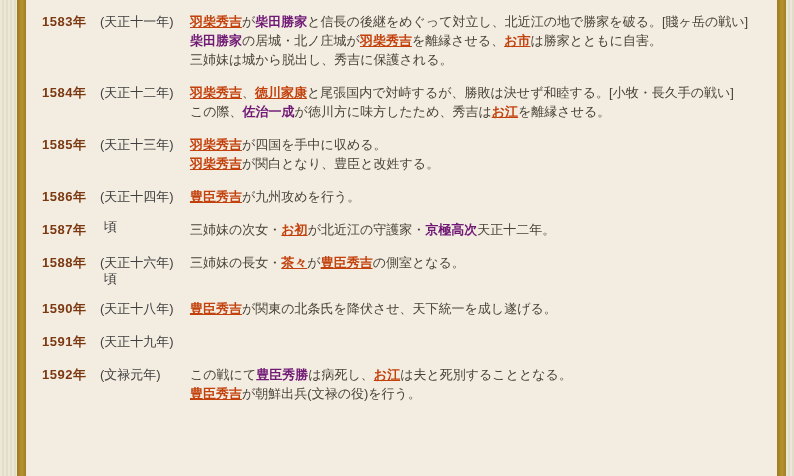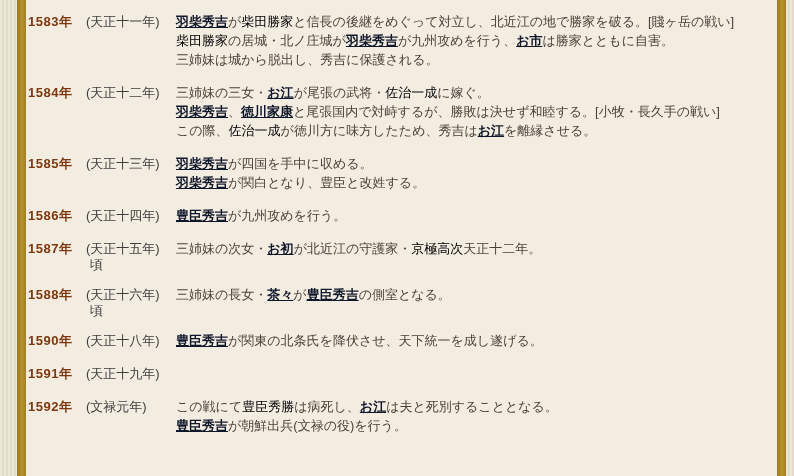--- a/index.html
+++ b/index.html
@@ -17,21 +17,21 @@
   .side-strip.left{left:0;}
   .side-strip.right{right:0;width:8px;}
   .gold-bar{
     position:absolute;top:0;bottom:0;width:9px;
     background:linear-gradient(90deg,#9c7a22,#b8922f 55%,#a07e24);
   }
   .gold-bar.left{left:17px;}
   .gold-bar.right{right:8px;}
   .content{
     position:absolute;left:26px;right:17px;top:0;bottom:0;
-    padding:12px 10px 0 2px;
+    padding:12px 10px 0 16px;
     box-sizing:border-box;
     overflow:hidden;
   }
   .row{
     display:flex;
     align-items:flex-start;
     margin-bottom:14px;
     font-size:13px;
     line-height:19px;
     color:#4a4238;
@@ -46,56 +46,55 @@
   .era{
     width:90px;
     flex:0 0 90px;
     color:#404040;
     white-space:nowrap;
   }
   .era .note{line-height:13px;padding-left:4px;}
   .desc{flex:1 1 auto;min-width:0;}
   .line{white-space:nowrap;}
   .lnk{
-    color:#0f172a;
+    color:#c2410c;
     font-weight:bold;
     text-decoration:underline;
     cursor:pointer;
   }
   .nm{
-    color:#000000;
-    font-weight:normal;
+    color:#701a75;
+    font-weight:bold;
     text-decoration:none;
   }
 </style>
 </head>
 <body>
 
 <div class="page">
   <div class="side-strip left"></div>
   <div class="gold-bar left"></div>
   <div class="content" id="timeline">
       <div class="row">
         <div class="year">1583年</div>
         <div class="era">
           <div>(天正十一年)</div>
         </div>
         <div class="desc">
           <div class="line"><a class="lnk">羽柴秀吉</a><span>が</span><span class="nm">柴田勝家</span><span>と信長の後継をめぐって対立し、北近江の地で勝家を破る。[賤ヶ岳の戦い]</span></div>
-          <div class="line"><span class="nm">柴田勝家</span><span>の居城・北ノ庄城が</span><a class="lnk">羽柴秀吉</a><span>が九州攻めを行う、</span><a class="lnk">お市</a><span>は勝家とともに自害。</span></div>
+          <div class="line"><span class="nm">柴田勝家</span><span>の居城・北ノ庄城が</span><a class="lnk">羽柴秀吉</a><span>を離縁させる、</span><a class="lnk">お市</a><span>は勝家とともに自害。</span></div>
           <div class="line"><span>三姉妹は城から脱出し、秀吉に保護される。</span></div>
         </div>
       </div>
       <div class="row">
         <div class="year">1584年</div>
         <div class="era">
           <div>(天正十二年)</div>
         </div>
         <div class="desc">
-          <div class="line"><span>三姉妹の三女・</span><a class="lnk">お江</a><span>が尾張の武将・</span><span class="nm">佐治一成</span><span>に嫁ぐ。</span></div>
           <div class="line"><a class="lnk">羽柴秀吉</a><span>、</span><a class="lnk">徳川家康</a><span>と尾張国内で対峙するが、勝敗は決せず和睦する。[小牧・長久手の戦い]</span></div>
           <div class="line"><span>この際、</span><span class="nm">佐治一成</span><span>が徳川方に味方したため、秀吉は</span><a class="lnk">お江</a><span>を離縁させる。</span></div>
         </div>
       </div>
       <div class="row">
         <div class="year">1585年</div>
         <div class="era">
           <div>(天正十三年)</div>
         </div>
         <div class="desc">
@@ -108,21 +107,20 @@
         <div class="era">
           <div>(天正十四年)</div>
         </div>
         <div class="desc">
           <div class="line"><a class="lnk">豊臣秀吉</a><span>が九州攻めを行う。</span></div>
         </div>
       </div>
       <div class="row">
         <div class="year">1587年</div>
         <div class="era">
-          <div>(天正十五年)</div>
           <div class="note">頃</div>
         </div>
         <div class="desc">
           <div class="line"><span>三姉妹の次女・</span><a class="lnk">お初</a><span>が北近江の守護家・</span><span class="nm">京極高次</span><span>天正十二年。</span></div>
         </div>
       </div>
       <div class="row">
         <div class="year">1588年</div>
         <div class="era">
           <div>(天正十六年)</div>

